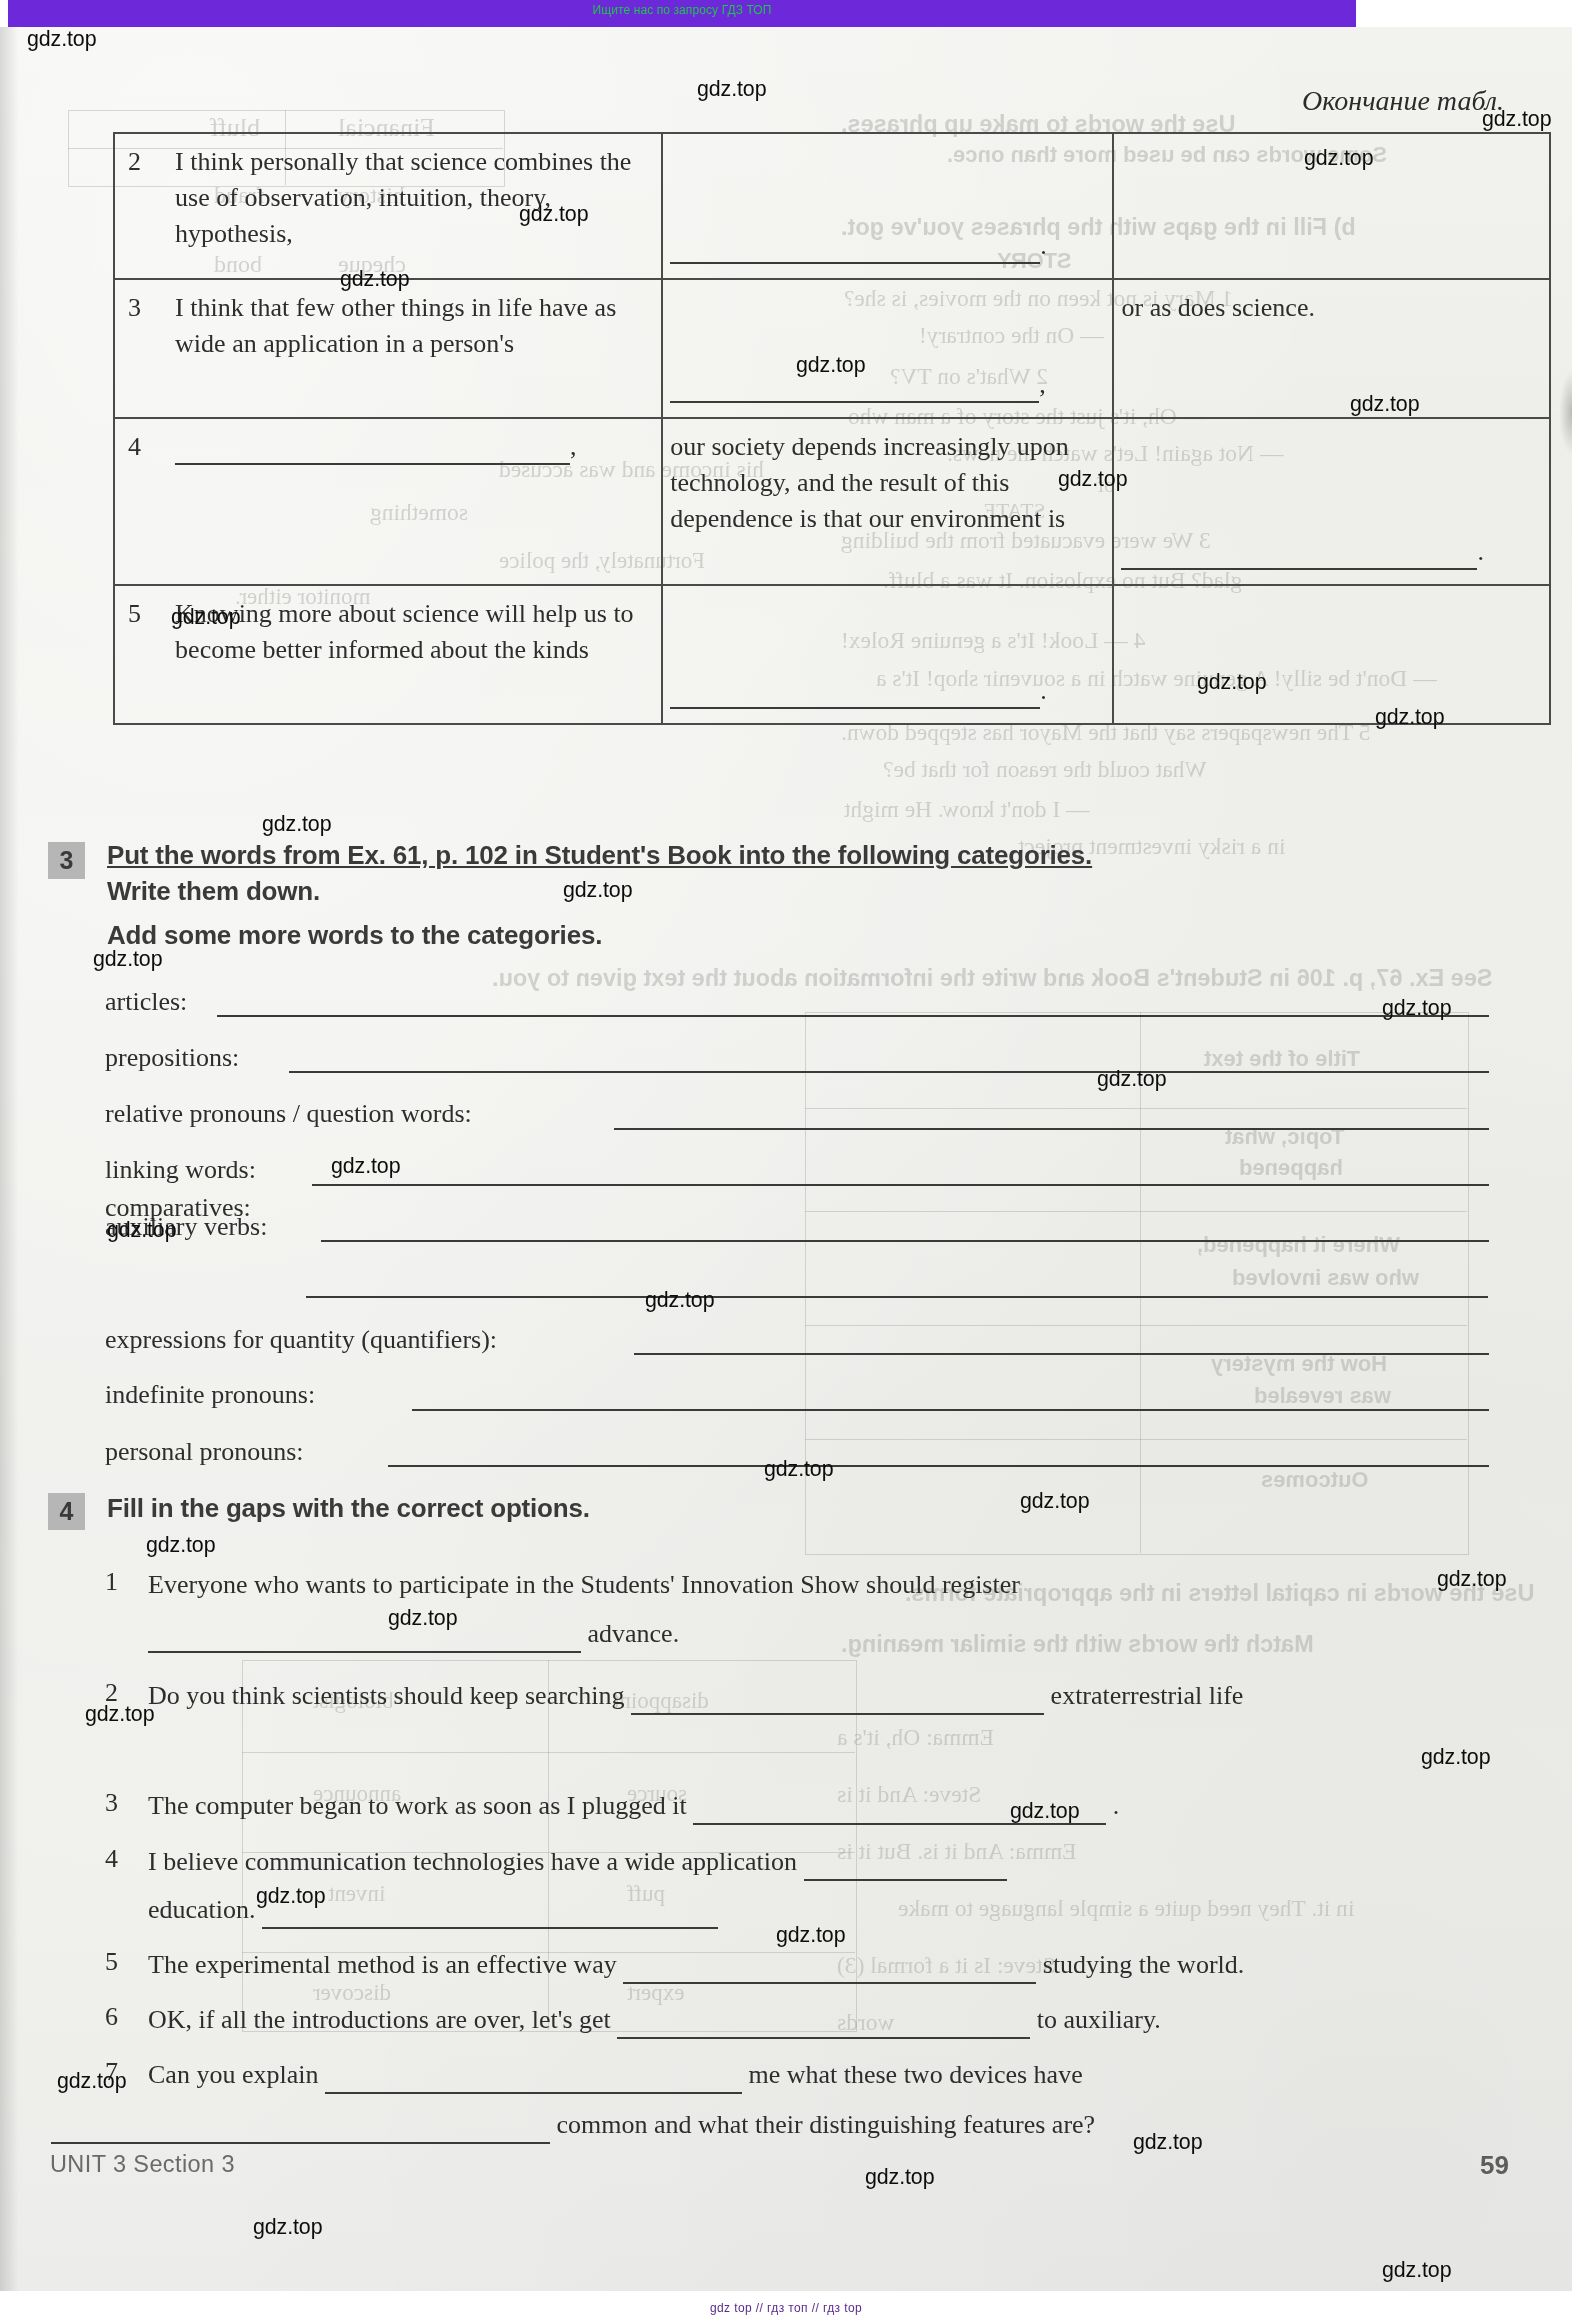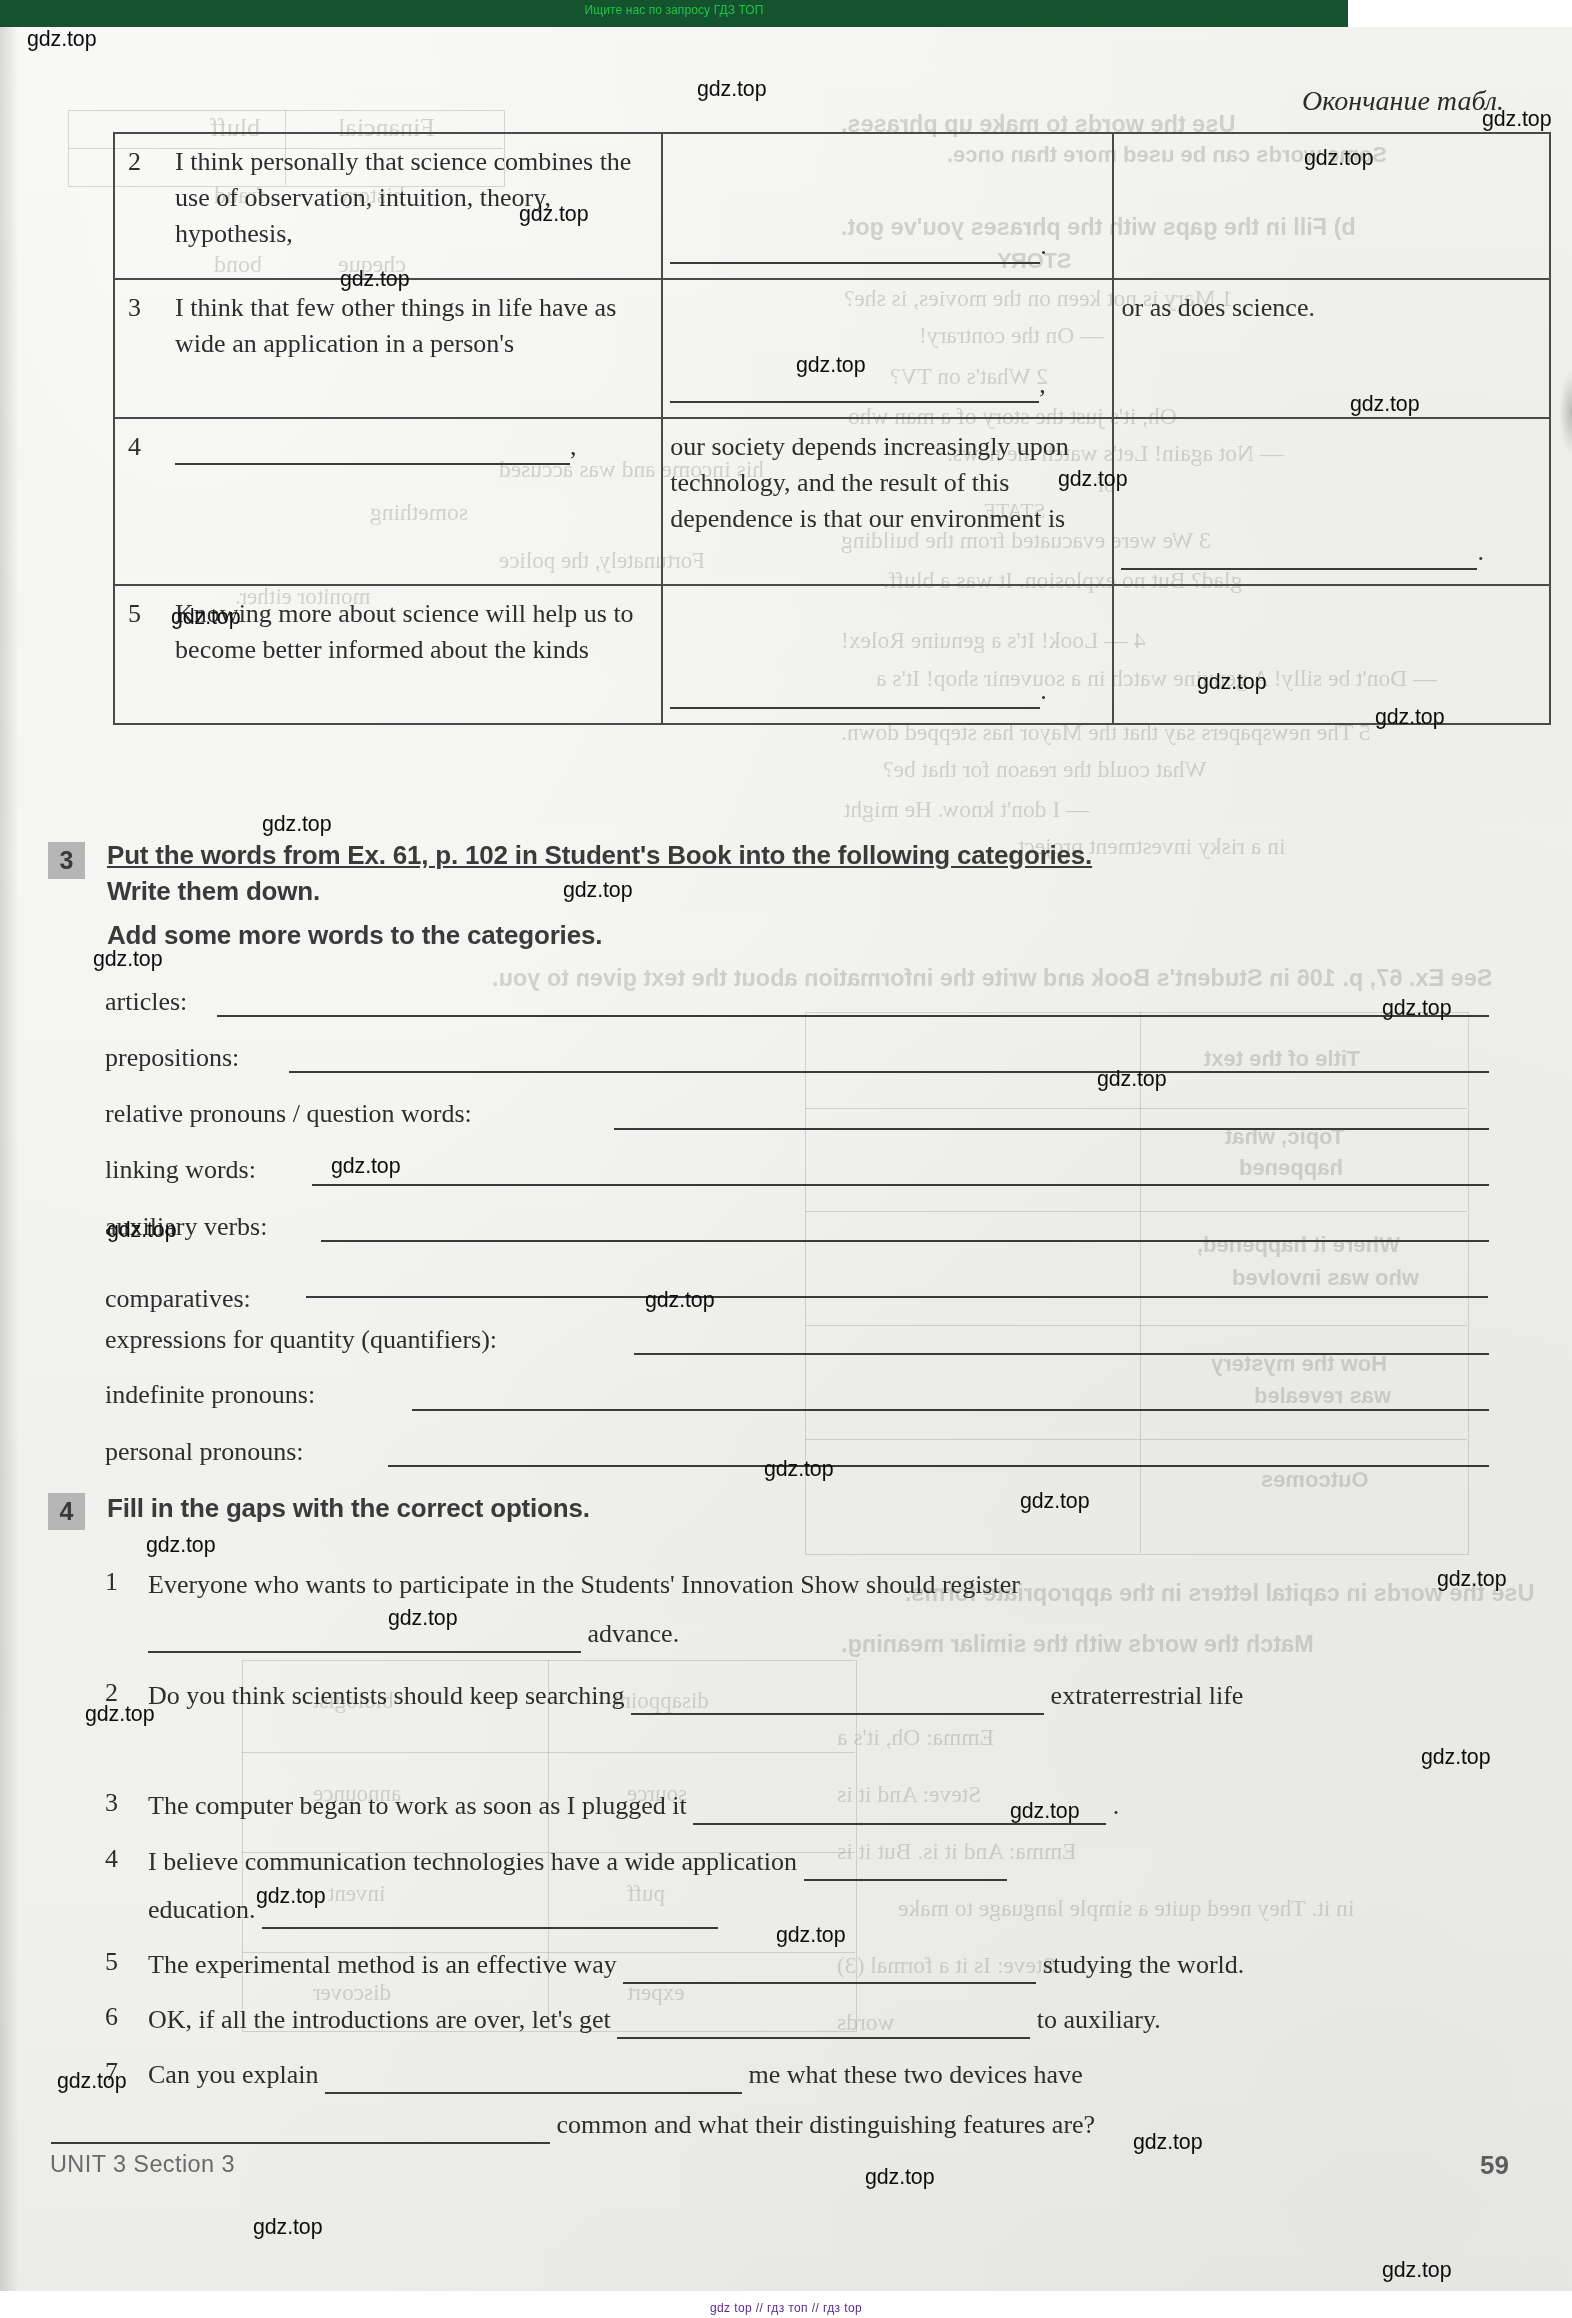--- a/index.html
+++ b/index.html
@@ -23,21 +23,21 @@
   }
   
   #edge{position:absolute;left:0;top:27px;width:18.5px;height:2264px;
     background:linear-gradient(90deg,rgba(0,0,0,.13),rgba(0,0,0,0));}
   
   #curl{position:absolute;right:0;top:370px;width:13px;height:85px;
     background:radial-gradient(ellipse at right center, rgba(0,0,0,.22), rgba(0,0,0,0) 70%);}
 
   
   #topbar{
-    position:absolute;left:0;top:0;width:1348px;height:27px;background:#14532d;
+    position:absolute;left:8px;top:0;width:1348px;height:27px;background:#6d28d9;
   }
   #topbar span{
     position:absolute;left:50%;top:2.8px;transform:translateX(-50%);
     color:#1fc44a;font-family:"Liberation Sans",sans-serif;font-size:12px;
     letter-spacing:0.1px;white-space:nowrap;
   }
   
   #botbar{
     position:absolute;left:0;bottom:0;width:1572px;height:27px;background:#ffffff;
   }
@@ -281,21 +281,21 @@
 
   <div class="cat" style="left:105px;top:1099px;">relative pronouns /  question words:</div>
   <div class="catline" style="left:614px;top:1128px;width:875px;"></div>
 
   <div class="cat" style="left:105px;top:1155px;">linking words:</div>
   <div class="catline" style="left:312px;top:1184px;width:1177px;"></div>
 
   <div class="cat" style="left:105px;top:1212px;">auxiliary verbs:</div>
   <div class="catline" style="left:321px;top:1240px;width:1168px;"></div>
 
-  <div class="cat" style="left:105px;top:1284px;">comparatives:</div>
+  <div class="cat" style="left:105px;top:1193px;">comparatives:</div>
   <div class="catline" style="left:306px;top:1296px;width:1182px;"></div>
 
   <div class="cat" style="left:105px;top:1325px;">expressions for quantity (quantifiers):</div>
   <div class="catline" style="left:634px;top:1353px;width:855px;"></div>
 
   <div class="cat" style="left:105px;top:1380px;">indefinite pronouns:</div>
   <div class="catline" style="left:412px;top:1409px;width:1077px;"></div>
 
   <div class="cat" style="left:105px;top:1437px;">personal pronouns:</div>
   <div class="catline" style="left:388px;top:1465px;width:1101px;"></div>

